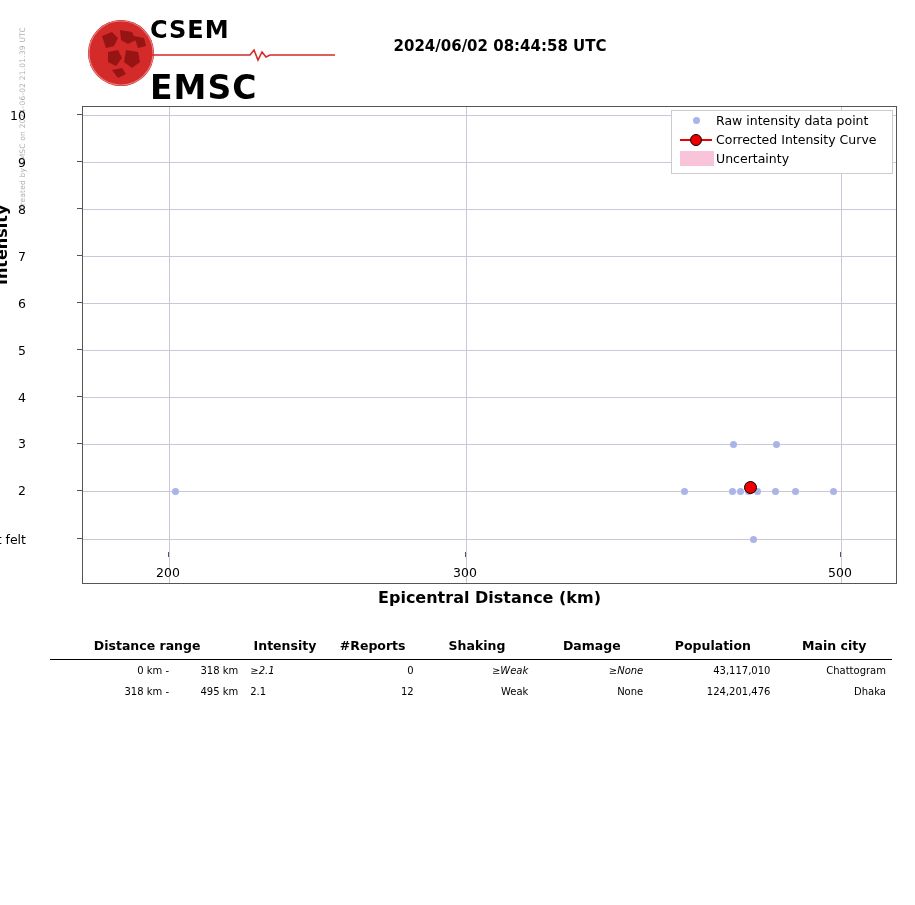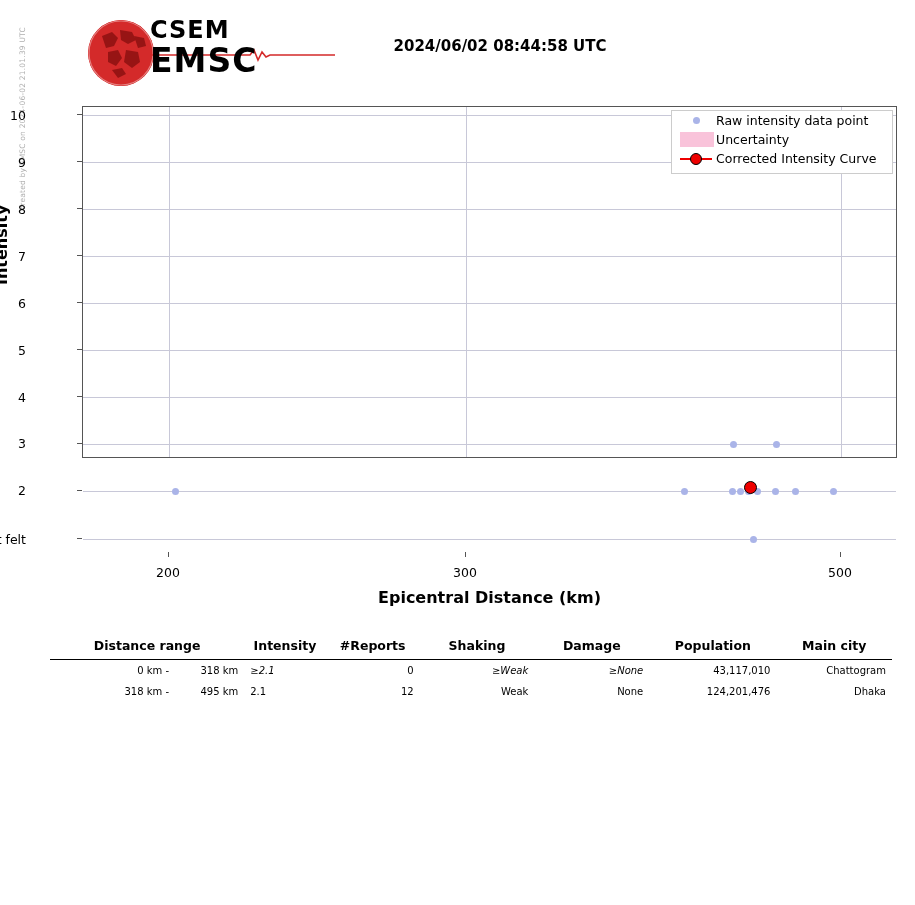--- a/index.html
+++ b/index.html
@@ -55,21 +55,21 @@
     left: 62px;
     top: 2px;
     font-size: 24px;
     font-weight: bold;
     letter-spacing: 1px;
     font-family: "DejaVu Sans", sans-serif;
   }
   #logo .emsc {
     position: absolute;
     left: 62px;
-    top: 27px;
+    top: 54px;
     font-size: 33px;
     font-weight: bold;
     letter-spacing: 1px;
     font-family: "DejaVu Sans", sans-serif;
   }
   #logo .wave {
     position: absolute;
     left: 62px;
     top: 33px;
     width: 185px;
@@ -89,21 +89,21 @@
     font-weight: bold;
     line-height: 21px;
   }
 
   
   #plot-area {
     position: absolute;
     left: 82px;
     top: 106px;
     width: 815px;
-    height: 352px;
+    height: 478px;
     border: 1px solid #555555;
     box-sizing: border-box;
     background: #ffffff;
   }
   #plot-area .gridline-h {
     position: absolute;
     left: 0;
     width: 100%;
     height: 1px;
     background: #c8c8d8;
@@ -388,30 +388,30 @@
 
   <div id="legend" style="position:absolute; left:588px; top:3px;">
     <div class="row">
       <span class="sym">
           <span class="dot-sm"></span>
         </span>
       <span class="lbl">Raw intensity data point</span>
     </div>
     <div class="row">
       <span class="sym">
-          <span class="band"></span>
-        </span>
-      <span class="lbl">Uncertainty</span>
-    </div>
-    <div class="row">
-      <span class="sym">
         <span class="curve-line"></span>
           <span class="curve-dot"></span>
       </span>
       <span class="lbl">Corrected Intensity Curve</span>
+    </div>
+    <div class="row">
+      <span class="sym">
+          <span class="band"></span>
+        </span>
+      <span class="lbl">Uncertainty</span>
     </div>
   </div>
 </div>
 
 <div id="xaxis">
   <div class="xtick-mark" style="left:168px;"></div>
   <div class="xtick-mark" style="left:465px;"></div>
   <div class="xtick-mark" style="left:840px;"></div>
   <div class="xtick-label" style="left:168px;">200</div>
   <div class="xtick-label" style="left:465px;">300</div>

